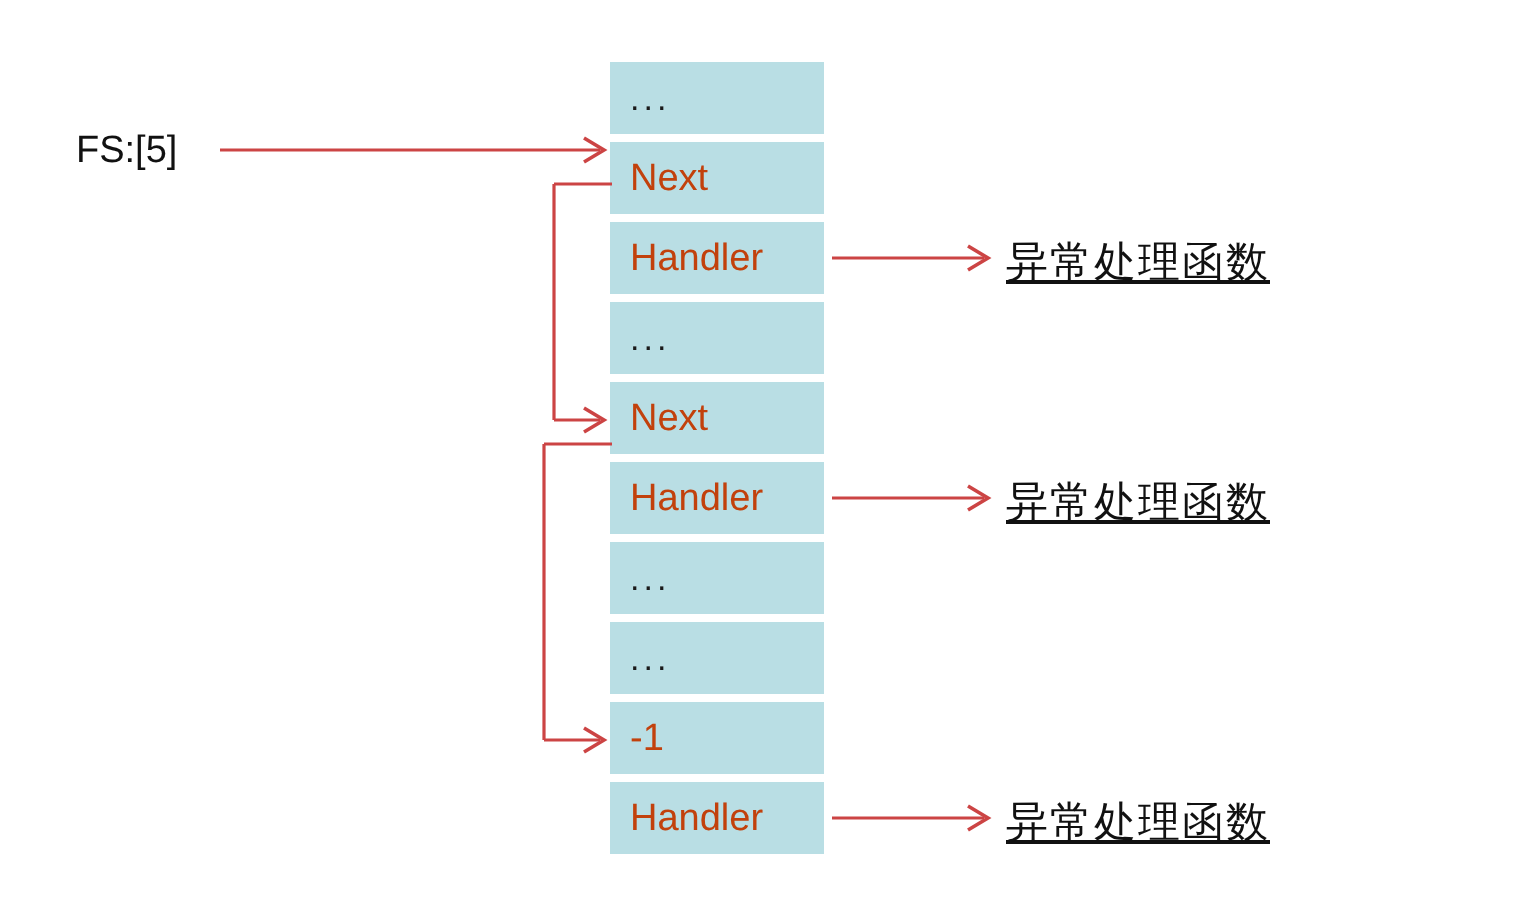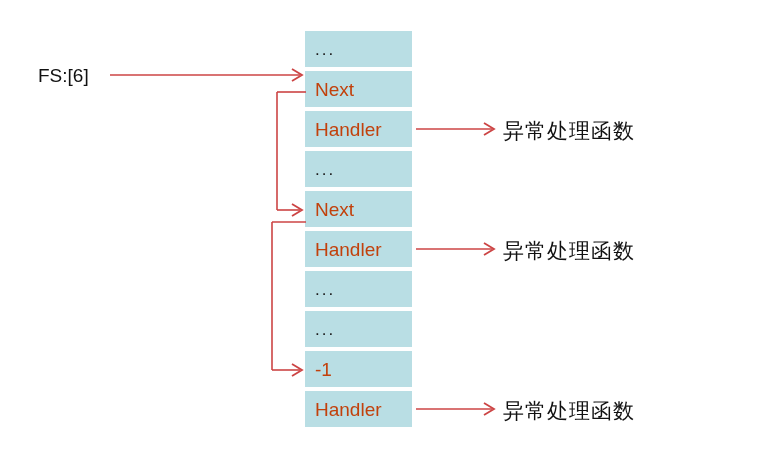--- a/index.html
+++ b/index.html
@@ -59,41 +59,42 @@
   }
 
   
   .cn-label {
     position: absolute;
     font-family: "DejaVu Serif", "Liberation Serif", serif;
     font-size: 21px;
     color: #111111;
     white-space: nowrap;
     letter-spacing: 1px;
+    text-decoration: underline;
   }
   #cn-1 { left: 503px; top: 117px; }
   #cn-2 { left: 503px; top: 237px; }
   #cn-3 { left: 503px; top: 397px; }
 
   
   #wires {
     position: absolute;
     left: 0;
     top: 0;
     width: 761px;
     height: 456px;
     pointer-events: none;
   }
 </style>
 </head>
 <body>
 
 <div id="canvas">
 
-  <div id="fs-label">FS:[6]</div>
+  <div id="fs-label">FS:[5]</div>
 
   <div id="chain">
 
     <div class="cell">
       <span class="cell-label dark">...</span>
     </div>
 
     <div class="cell">
       <span class="cell-label red">Next</span>
     </div>

